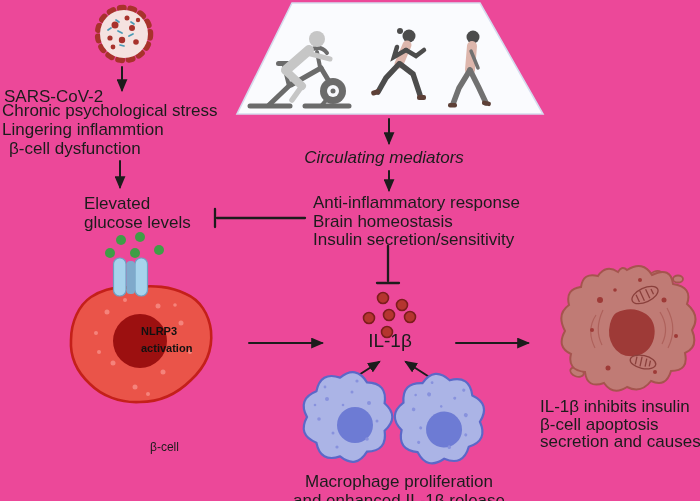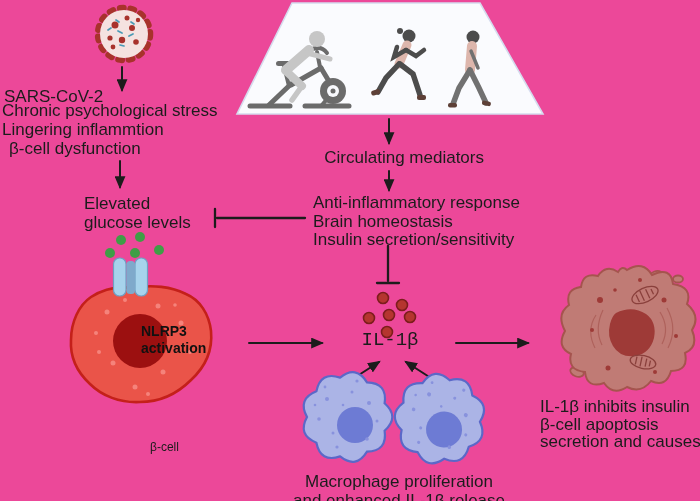--- a/index.html
+++ b/index.html
@@ -5,25 +5,25 @@
   html,body{margin:0;padding:0;background:#ffffff;}
   #canvas{position:relative;width:700px;height:501px;background:#ec4899;overflow:hidden;
           font-family:"Liberation Sans",sans-serif;color:#1c1c1c;}
   #gfx{position:absolute;left:0;top:0;}
   .lbl{position:absolute;font-size:17px;line-height:19px;color:#1c1c1c;white-space:nowrap;}
   .lbl div{white-space:nowrap;}
   #sars-label{left:4px;top:87px;font-size:17px;}
   #stress-block{left:2px;top:101px;}
   #stress-block .l3{padding-left:7px;}
   #glucose-label{left:84px;top:194px;}
-  #nlrp3-label{left:141px;top:323px;font-size:14px;font-weight:bold;line-height:17px;color:#111;}
+  #nlrp3-label{left:141px;top:323px;font-size:11px;font-weight:bold;line-height:17px;color:#111;}
   #betacell-label{left:150px;top:394px;font-size:12px;margin-top:44px;}
-  #mediators-label{left:284px;top:148px;width:200px;text-align:right;}
+  #mediators-label{left:284px;top:148px;width:200px;text-align:center;font-style:italic;}
   #effects-block{left:313px;top:194px;line-height:18.5px;}
-  #il1b-label{left:350px;top:331px;width:80px;text-align:center;font-size:19px;font-family:Liberation Mono, monospace;}
+  #il1b-label{left:350px;top:331px;width:80px;text-align:center;font-size:19px;}
   #macro-caption{left:279px;top:461px;width:240px;text-align:center;line-height:18.5px;margin-top:12px;}
   #outcome-block{left:540px;top:398px;line-height:17.5px;}
 </style>
 </head>
 <body>
 
 <div id="canvas">
 
   <svg id="gfx" width="700" height="501" viewBox="0 0 700 501">
     <defs>

